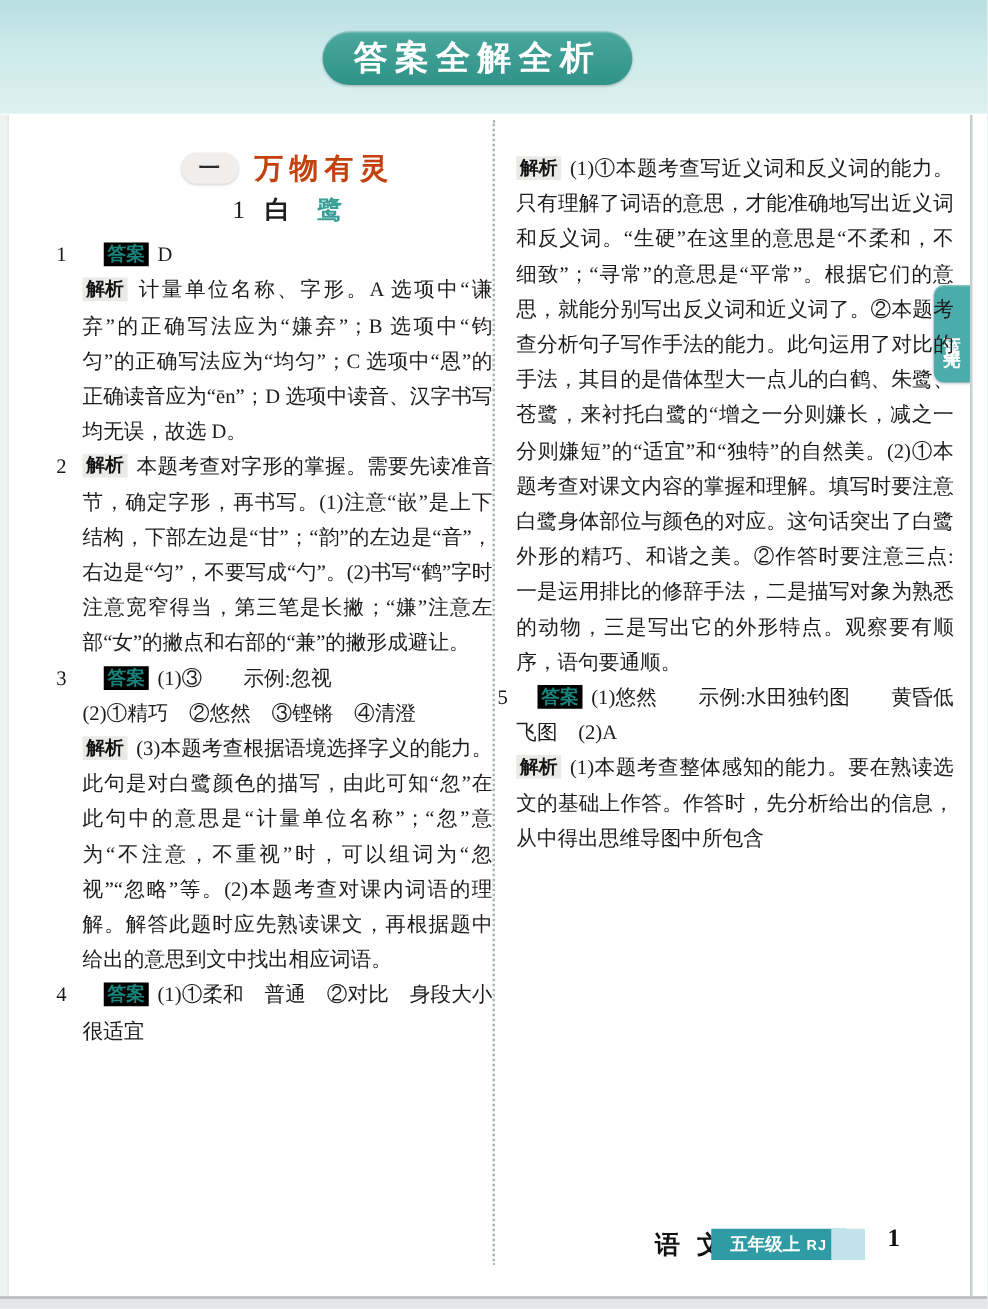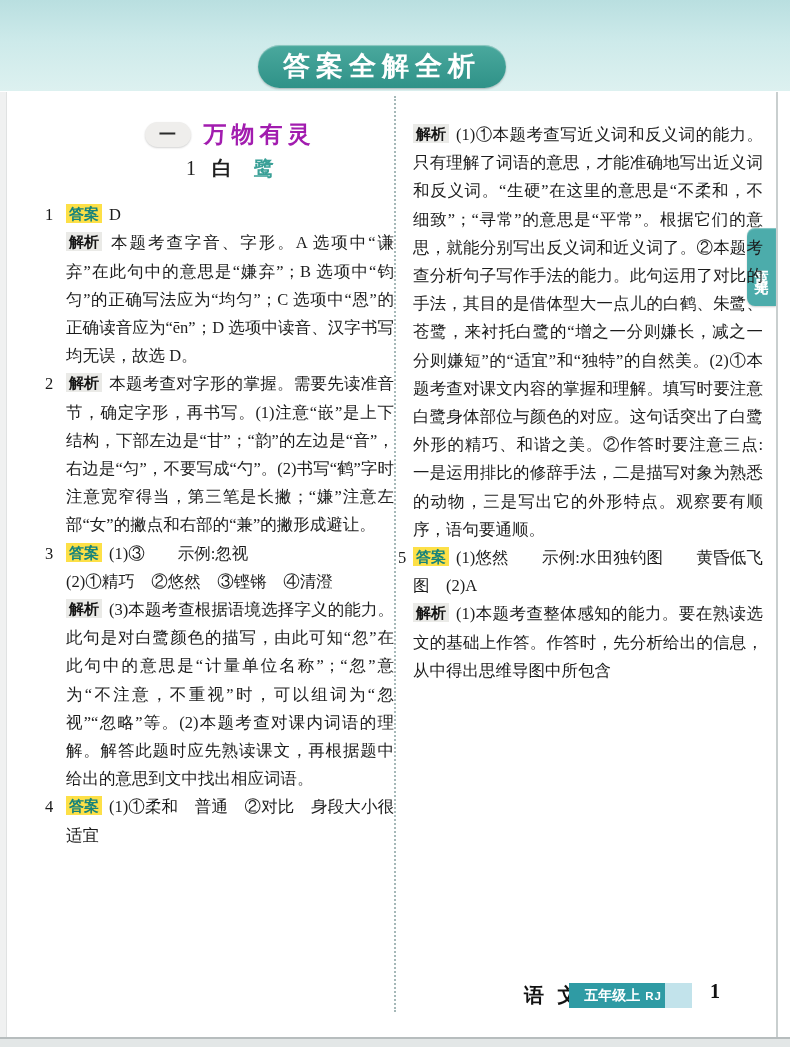--- a/index.html
+++ b/index.html
@@ -8,21 +8,21 @@
     background:#ffffff; overflow:hidden;
     font-family:"Liberation Serif","DejaVu Serif",serif;
     color:#1c1c1c;
   }
   
   .top-band {
     position:absolute; left:0; top:0; width:790px; height:91px;
     background:linear-gradient(180deg,#b9dfe0 0%,#cdeaea 45%,#ddf1f0 100%);
   }
   .header-pill {
-    position:absolute; left:258px; top:45px; width:248px; height:43px;
+    position:absolute; left:258px; top:25px; width:248px; height:43px;
     border-radius:22px;
     background:linear-gradient(180deg,#4aa89d 0%,#2f9288 100%);
     box-shadow:0 1px 2px rgba(0,0,0,.25), inset 0 1px 1px rgba(255,255,255,.4);
     color:#ffffff; font-family:"Liberation Sans","DejaVu Sans",sans-serif;
     font-weight:bold; font-size:27px; letter-spacing:6px;
     text-align:center; line-height:43px;
   }
   
   .side-tab {
     position:absolute; left:747px; top:228px; width:29px; height:78px;
@@ -46,39 +46,39 @@
   .unit-row { text-align:center; margin:8px 0 2px 0; line-height:34px; white-space:nowrap; }
   .unit-badge {
     display:inline-block; width:46px; height:25px; line-height:25px;
     border-radius:13px; background:#efeeec; color:#2b2b2b;
     font-family:"Liberation Sans","DejaVu Sans",sans-serif; font-weight:bold; font-size:17px;
     text-align:center; vertical-align:middle; margin-right:13px;
     box-shadow:0 1px 2px rgba(0,0,0,.18);
   }
   .unit-name {
     font-family:"Liberation Sans","DejaVu Sans",sans-serif;
-    font-weight:bold; font-size:23px; letter-spacing:5px; color:#a21caf;
+    font-weight:bold; font-size:23px; letter-spacing:5px; color:#c2410c;
     vertical-align:middle;
   }
-  .lesson-row { text-align:center; line-height:30px; margin-bottom:18px; font-size:20px; }
+  .lesson-row { text-align:center; line-height:30px; margin-bottom:7px; font-size:20px; }
   .lesson-num { color:#222; margin-right:16px; }
   .lesson-char1 { color:#1f1f1f; font-weight:bold; margin-right:22px; }
   .lesson-char2 { color:#3aa097; font-weight:bold; }
   
   .item { position:relative; }
   .qnum { position:absolute; top:0; font-size:16.5px; color:#1a1a1a; }
   .col-left  .qnum { left:-21px; }
   .col-right .qnum { left:-15px; }
   .para { margin:0; text-align:justify; text-justify:inter-ideograph; }
   .badge {
     display:inline-block; font-size:15px; line-height:19px; padding:0 3px;
     font-weight:bold; margin-right:7px; vertical-align:1px;
     font-family:"Liberation Sans","DejaVu Sans",sans-serif;
   }
-  .badge-ans { background:#fde047; color:#17837b; }
+  .badge-ans { background:#000000; color:#17837b;margin-left:17px; }
   .badge-jx  { background:#eaeae7; color:#141414; }
   
   .f-subject {
     position:absolute; left:524px; top:982px;
     font-family:"Liberation Sans","DejaVu Sans",sans-serif;
     font-weight:bold; font-size:20px; letter-spacing:4px; color:#111;
   }
   .f-box {
     position:absolute; left:569px; top:983px; width:108px; height:25px;
     background:#2f9ba4; color:#fff; text-align:center; line-height:25px;
@@ -114,21 +114,21 @@
       <div class="unit-row">
         <span class="unit-badge">一</span><span class="unit-name">万物有灵</span>
       </div>
       <div class="lesson-row">
         <span class="lesson-num">1</span><span class="lesson-char1">白</span><span class="lesson-char2">鹭</span>
       </div>
 
       <div class="item">
         <span class="qnum">1</span>
         <p class="para"><span class="badge badge-ans">答案</span><span>D</span></p>
-        <p class="para"><span class="badge badge-jx">解析</span><span>本题考查字音、字形。A 选项中“谦弃”在此句中的意思是“嫌弃”；B 选项中“钧匀”的正确写法应为“均匀”；C 选项中“恩”的正确读音应为“ēn”；D 选项中读音、汉字书写均无误，故选 D。</span></p>
+        <p class="para"><span class="badge badge-jx">解析</span><span>计量单位名称、字形。A 选项中“谦弃”的正确写法应为“嫌弃”；B 选项中“钧匀”的正确写法应为“均匀”；C 选项中“恩”的正确读音应为“ēn”；D 选项中读音、汉字书写均无误，故选 D。</span></p>
       </div>
 
       <div class="item">
         <span class="qnum">2</span>
         <p class="para"><span class="badge badge-jx">解析</span><span>本题考查对字形的掌握。需要先读准音节，确定字形，再书写。(1)注意“嵌”是上下结构，下部左边是“甘”；“韵”的左边是“音”，右边是“匀”，不要写成“勺”。(2)书写“鹤”字时注意宽窄得当，第三笔是长撇；“嫌”注意左部“女”的撇点和右部的“兼”的撇形成避让。</span></p>
       </div>
 
       <div class="item">
         <span class="qnum">3</span>
         <p class="para"><span class="badge badge-ans">答案</span><span>(1)③　　示例:忽视</span></p>

